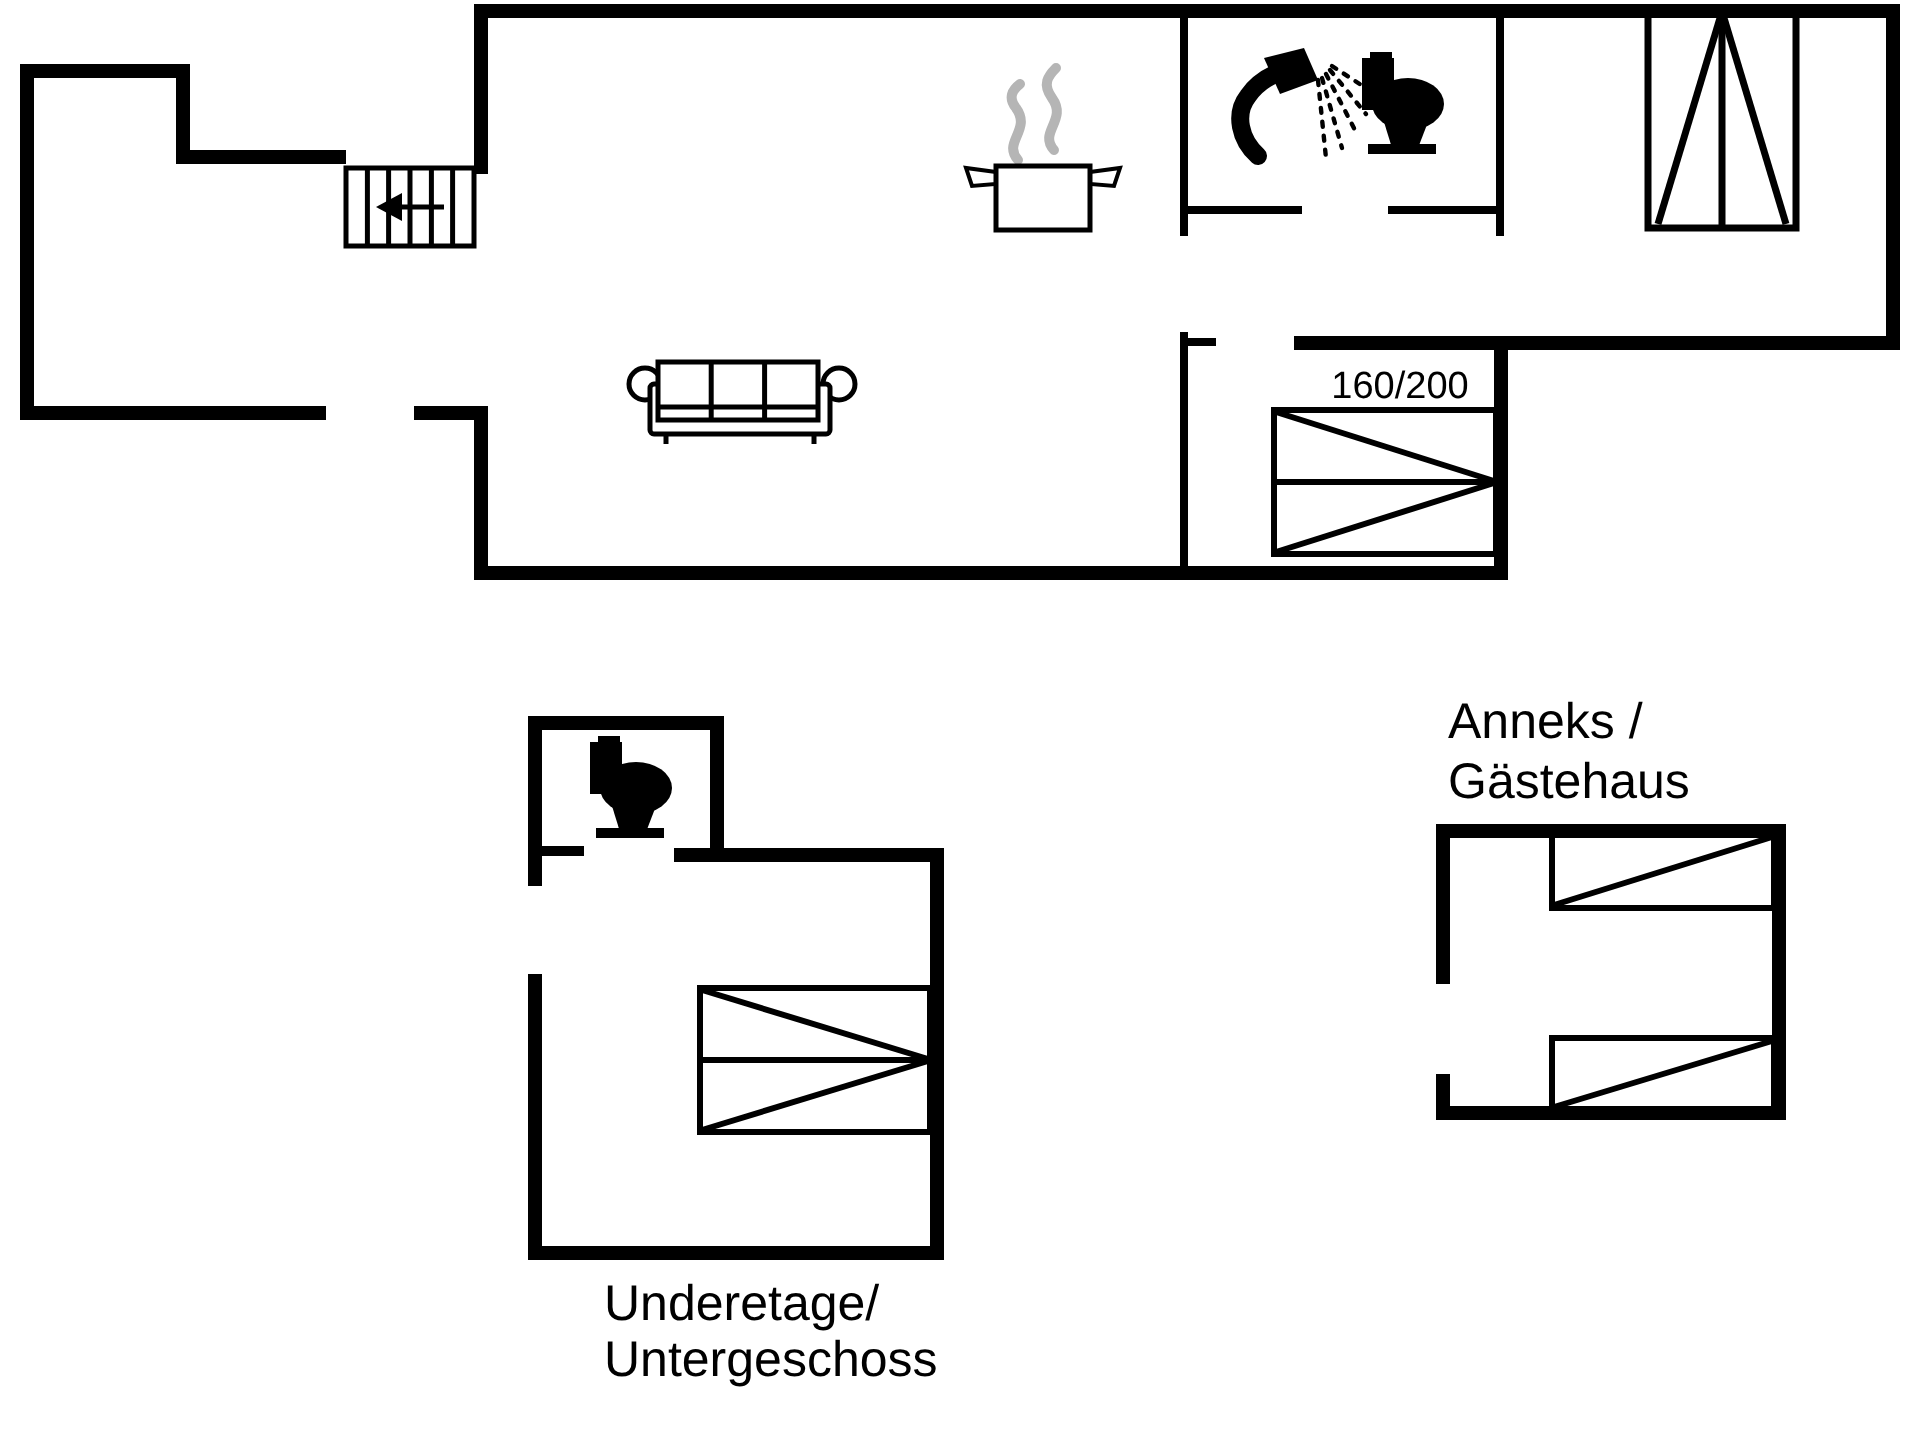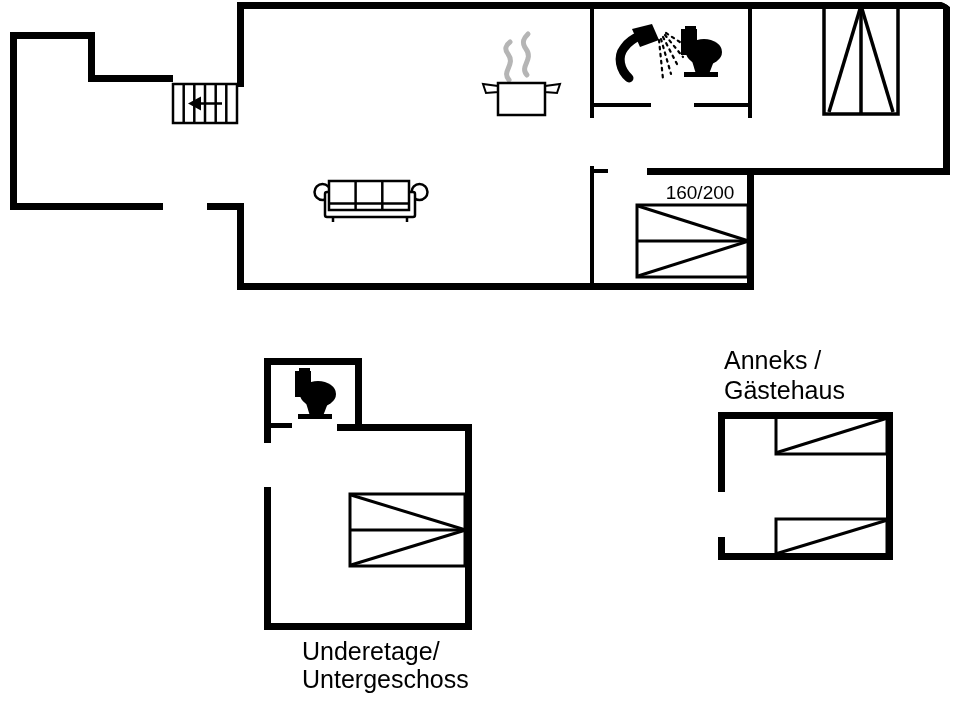--- a/index.html
+++ b/index.html
@@ -1,21 +1,21 @@
 <!DOCTYPE html>
 <html style="--bg: #ffffff; --wall: #000000; --steam: #b5b5b5;"><head>
 <meta charset="utf-8">
 <style>
   :root{
     --bg:#ffffff;
     --wall:#000000;
     --steam:#b5b5b5;
   }
   html,body{margin:0;padding:0;background:var(--bg);}
-  .canvas{position:relative;width:960px;height:720px;background:var(--bg);overflow:hidden;border-radius:29px;}
+  .canvas{position:relative;width:960px;height:720px;background:var(--bg);overflow:hidden;}
   svg{display:block;}
   text{font-family:"Liberation Sans","DejaVu Sans",sans-serif;fill:var(--wall);}
   .wall{fill:var(--wall);}
   .fline{stroke:var(--wall);fill:none;}
   .fwhite{stroke:var(--wall);fill:#ffffff;}
   .solid{fill:var(--wall);}
   .steam{stroke:var(--steam);fill:none;stroke-linecap:round;}
   .spray{stroke:var(--wall);fill:none;stroke-width:2.2;stroke-dasharray:2.5 4.5;stroke-linecap:round;}
 </style>
 </head>

